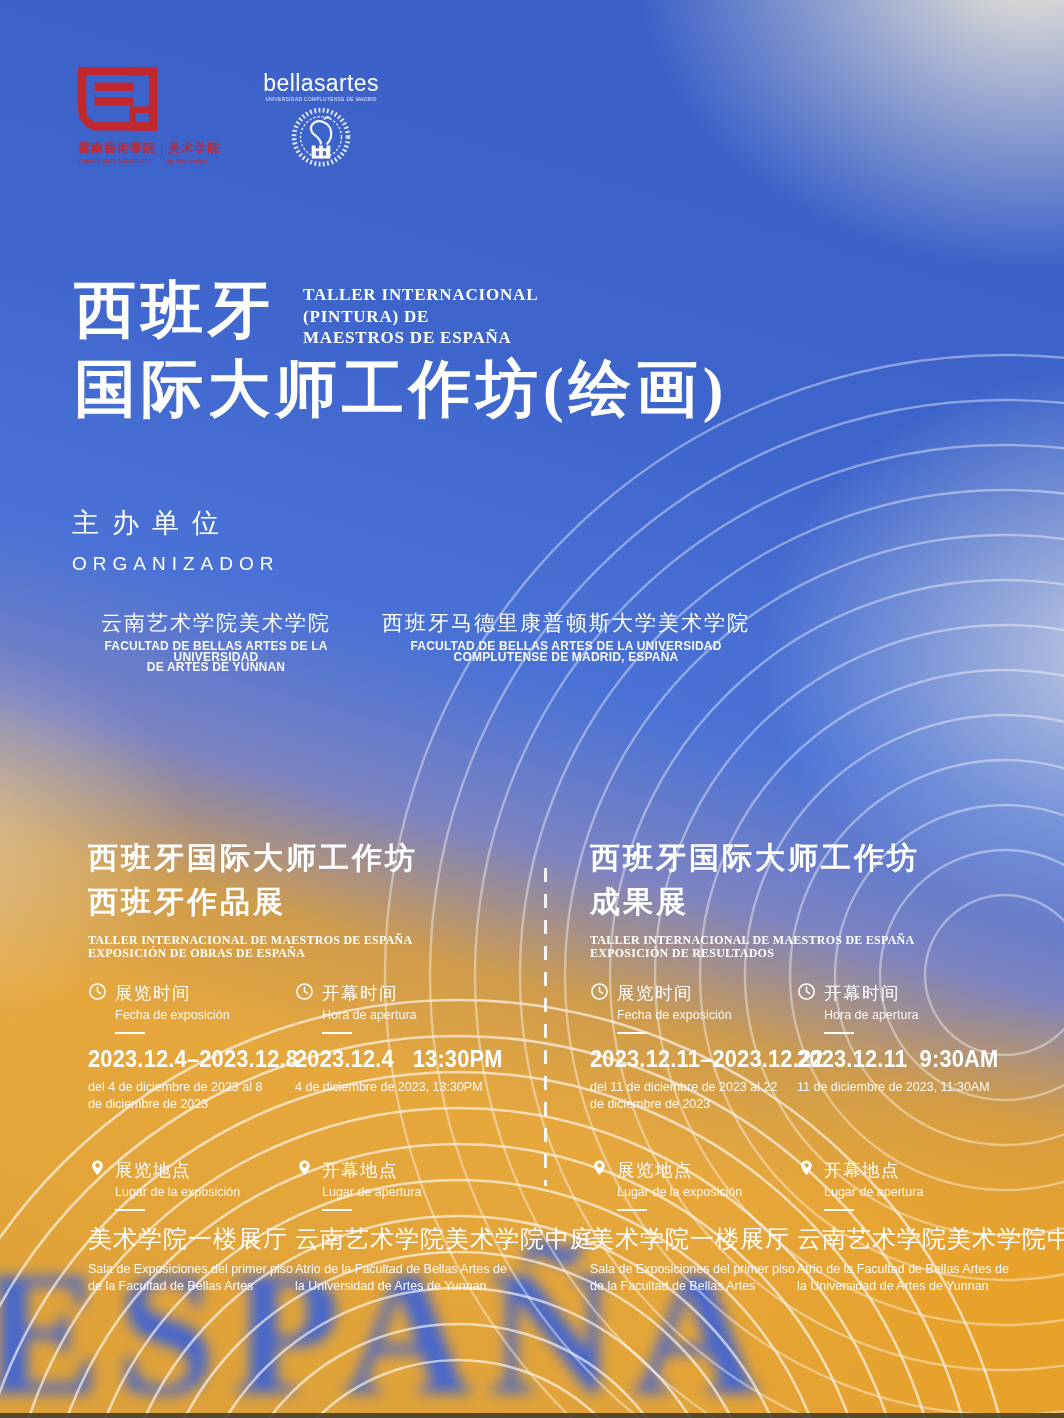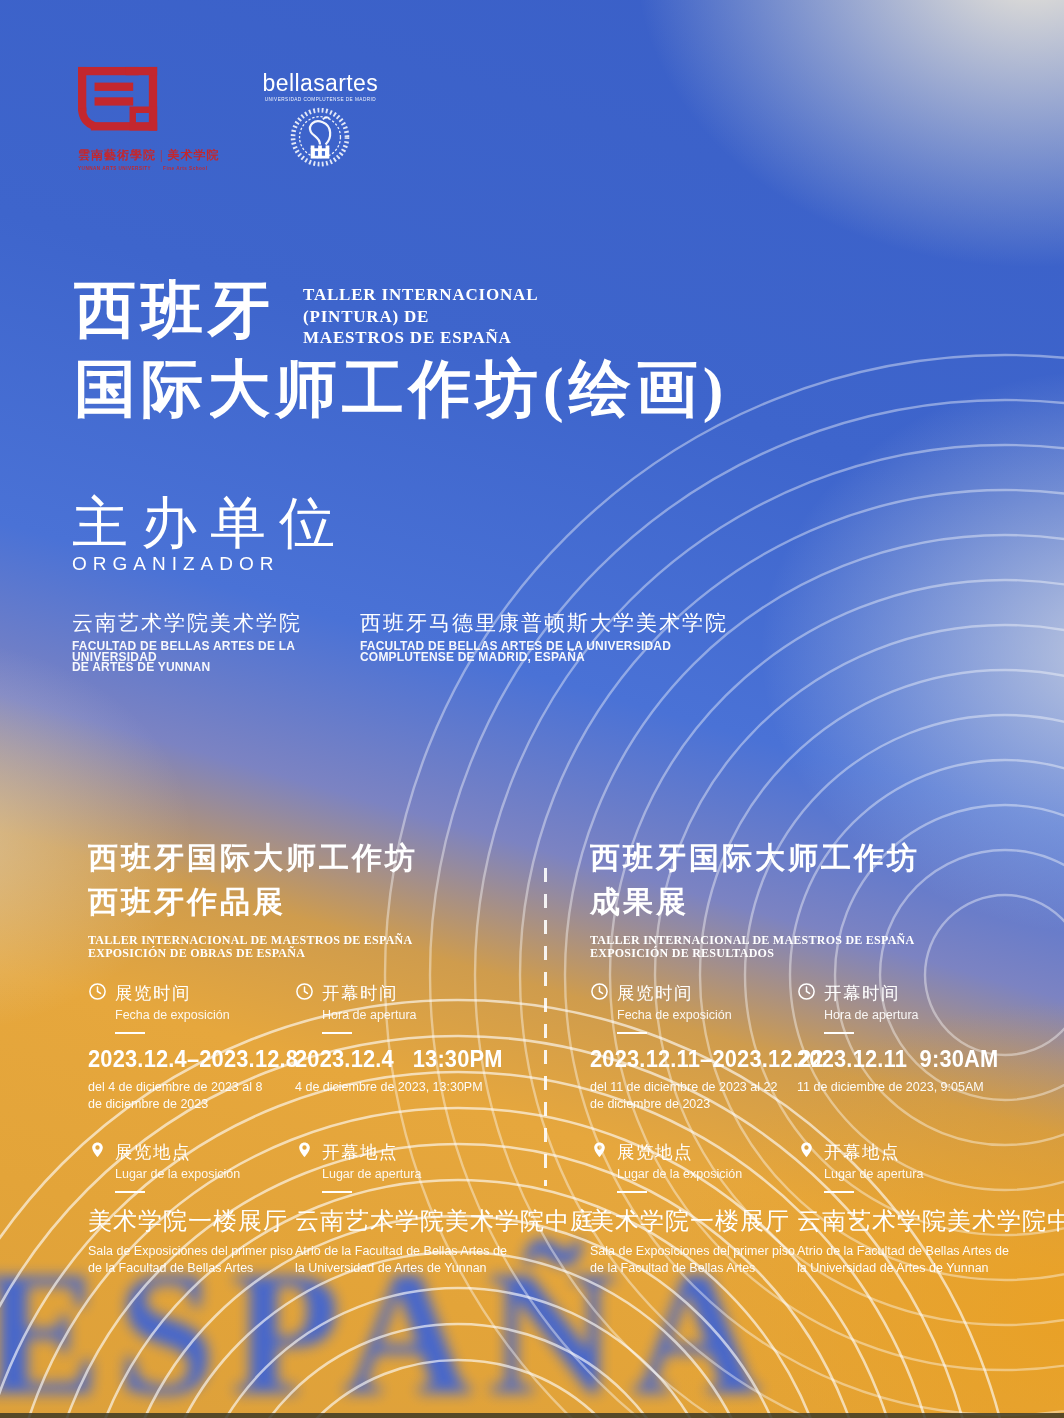--- a/index.html
+++ b/index.html
@@ -20,54 +20,54 @@
   
   .espana{
     position:absolute; top:1244px; left:-18px; white-space:nowrap;
     font-family:"Liberation Serif","DejaVu Serif",serif; font-weight:700;
     font-size:178px; letter-spacing:16px; line-height:1;
     color:#3f64d3; opacity:.95; filter:blur(7px);
   }
 
   
   .logos{ position:absolute; top:66px; left:78px; display:flex; align-items:flex-start; gap:38px; }
-  .yn-line{ margin-top:7px; color:#c3272e; font-family:Liberation Serif, serif; font-weight:700;
+  .yn-line{ margin-top:0; color:#c3272e; font-family:Liberation Sans, sans-serif; font-weight:700;
             font-size:12px; letter-spacing:1px; white-space:nowrap; }
   .yn-sep{ margin:0 4px; font-weight:400; }
   .yn-en{ margin-top:2px; display:flex; gap:12px; color:#c3272e; font-size:4.6px;
           letter-spacing:.5px; font-weight:700; }
   .bellas{ width:126px; text-align:center; margin-top:6px; }
   .bellas-word{ font-weight:400; font-size:23px; letter-spacing:.4px; line-height:1; }
   .bellas-sub{ margin-top:2px; font-size:4.7px; letter-spacing:.45px; opacity:.92; white-space:nowrap; }
   .emblem{ margin-top:5px; }
 
   
   .title-block{ position:absolute; top:276px; left:74px; font-family:"Liberation Serif","DejaVu Serif",serif; }
   .t-row{ display:flex; align-items:flex-start; gap:28px; }
   .cn-title{ font-size:62px; font-weight:700; line-height:68px; letter-spacing:5px; white-space:nowrap; }
   .es-title{ margin-top:8px; font-size:17px; font-weight:600; line-height:21.5px; letter-spacing:.8px; }
   .cn-title2{ margin-top:6px; }
 
   
   .organizer{ position:absolute; top:498px; left:72px; width:700px; }
-  .org-cn{ font-size:56px; font-weight:500; letter-spacing:13px; line-height:50px; }
+  .org-cn{ font-size:27px; font-weight:500; letter-spacing:13px; line-height:50px; }
   .org-es{ margin-top:5px; font-size:19px; letter-spacing:6px; font-weight:400; }
-  .org-grid{ margin-top:34px; display:grid; grid-template-columns:288px auto; row-gap:16px; column-gap:0; }
+  .org-grid{ margin-top:34px; display:grid; grid-template-columns:288px auto; row-gap:16px; column-gap:0;text-align:center; }
   .org-entry .oe-cn{ font-size:21px; letter-spacing:2px; font-weight:400; }
   .org-entry .oe-es{ margin-top:4px; font-size:12px; font-weight:700; letter-spacing:.2px; line-height:10.5px; opacity:.95; }
 
   
   .event-col{ position:absolute; top:836px; }
   .event-col.left{ left:88px; }
   .event-col.right{ left:590px; }
   .ev-title{ font-family:"Liberation Serif","DejaVu Serif",serif; font-size:30px; font-weight:700;
              line-height:44px; letter-spacing:3px; }
   .ev-sub{ margin-top:10px; font-family:"Liberation Serif","DejaVu Serif",serif;
            font-size:12px; font-weight:700; letter-spacing:.25px; line-height:12.5px; }
-  .info-grid{ margin-top:22px; display:grid; grid-template-columns:207px 240px; row-gap:28px; }
+  .info-grid{ margin-top:22px; display:grid; grid-template-columns:207px 240px; row-gap:46px; }
   .info-head{ display:flex; align-items:flex-start; gap:8px; }
   .info-head .ic{ width:19px; height:19px; flex:0 0 auto; margin-top:1px; }
   .lab-cn{ font-size:17.5px; letter-spacing:1.5px; }
   .lab-es{ margin-top:3px; font-size:12.5px; font-weight:300; opacity:.92; }
   .rule{ width:30px; height:2px; background:#fff; margin:10px 0 12px 27px; }
   .ev-value{ white-space:pre; }
   .ev-value.date{ font-size:23px; font-weight:700; letter-spacing:.2px; transform:scaleX(.95); transform-origin:left; }
   .ev-value.place{ font-size:24px; font-weight:300; letter-spacing:1px; }
   .ev-desc{ margin-top:6px; font-size:12.5px; font-weight:300; line-height:16.5px; opacity:.96; }
 
@@ -314,21 +314,21 @@
               <path d="M10 5.2 V10 L13.2 12" fill="none" stroke="#fff" stroke-width="1.6" stroke-linecap="round"></path>
             </svg>
           <div>
             <div class="lab-cn">开幕时间</div>
             <div class="lab-es">Hora de apertura</div>
           </div>
         </div>
         <div class="rule"></div>
         <div class="ev-value date">2023.12.11  9:30AM</div>
         <div class="ev-desc">
-          <div>11 de diciembre de 2023, 9:05AM</div>
+          <div>11 de diciembre de 2023, 11:30AM</div>
         </div>
       </div>
       <div class="info">
         <div class="info-head">
           <svg class="ic" viewBox="0 0 20 20">
               <path fill="#fff" fill-rule="evenodd" d="M10 1.5 C6.9 1.5 4.4 3.9 4.4 6.9 C4.4 11 10 17 10 17 S15.6 11 15.6 6.9 C15.6 3.9 13.1 1.5 10 1.5 Z M10 9.2 A2.3 2.3 0 1 1 10 4.6 A2.3 2.3 0 0 1 10 9.2 Z"></path>
             </svg>
           <div>
             <div class="lab-cn">展览地点</div>
             <div class="lab-es">Lugar de la exposición</div>

